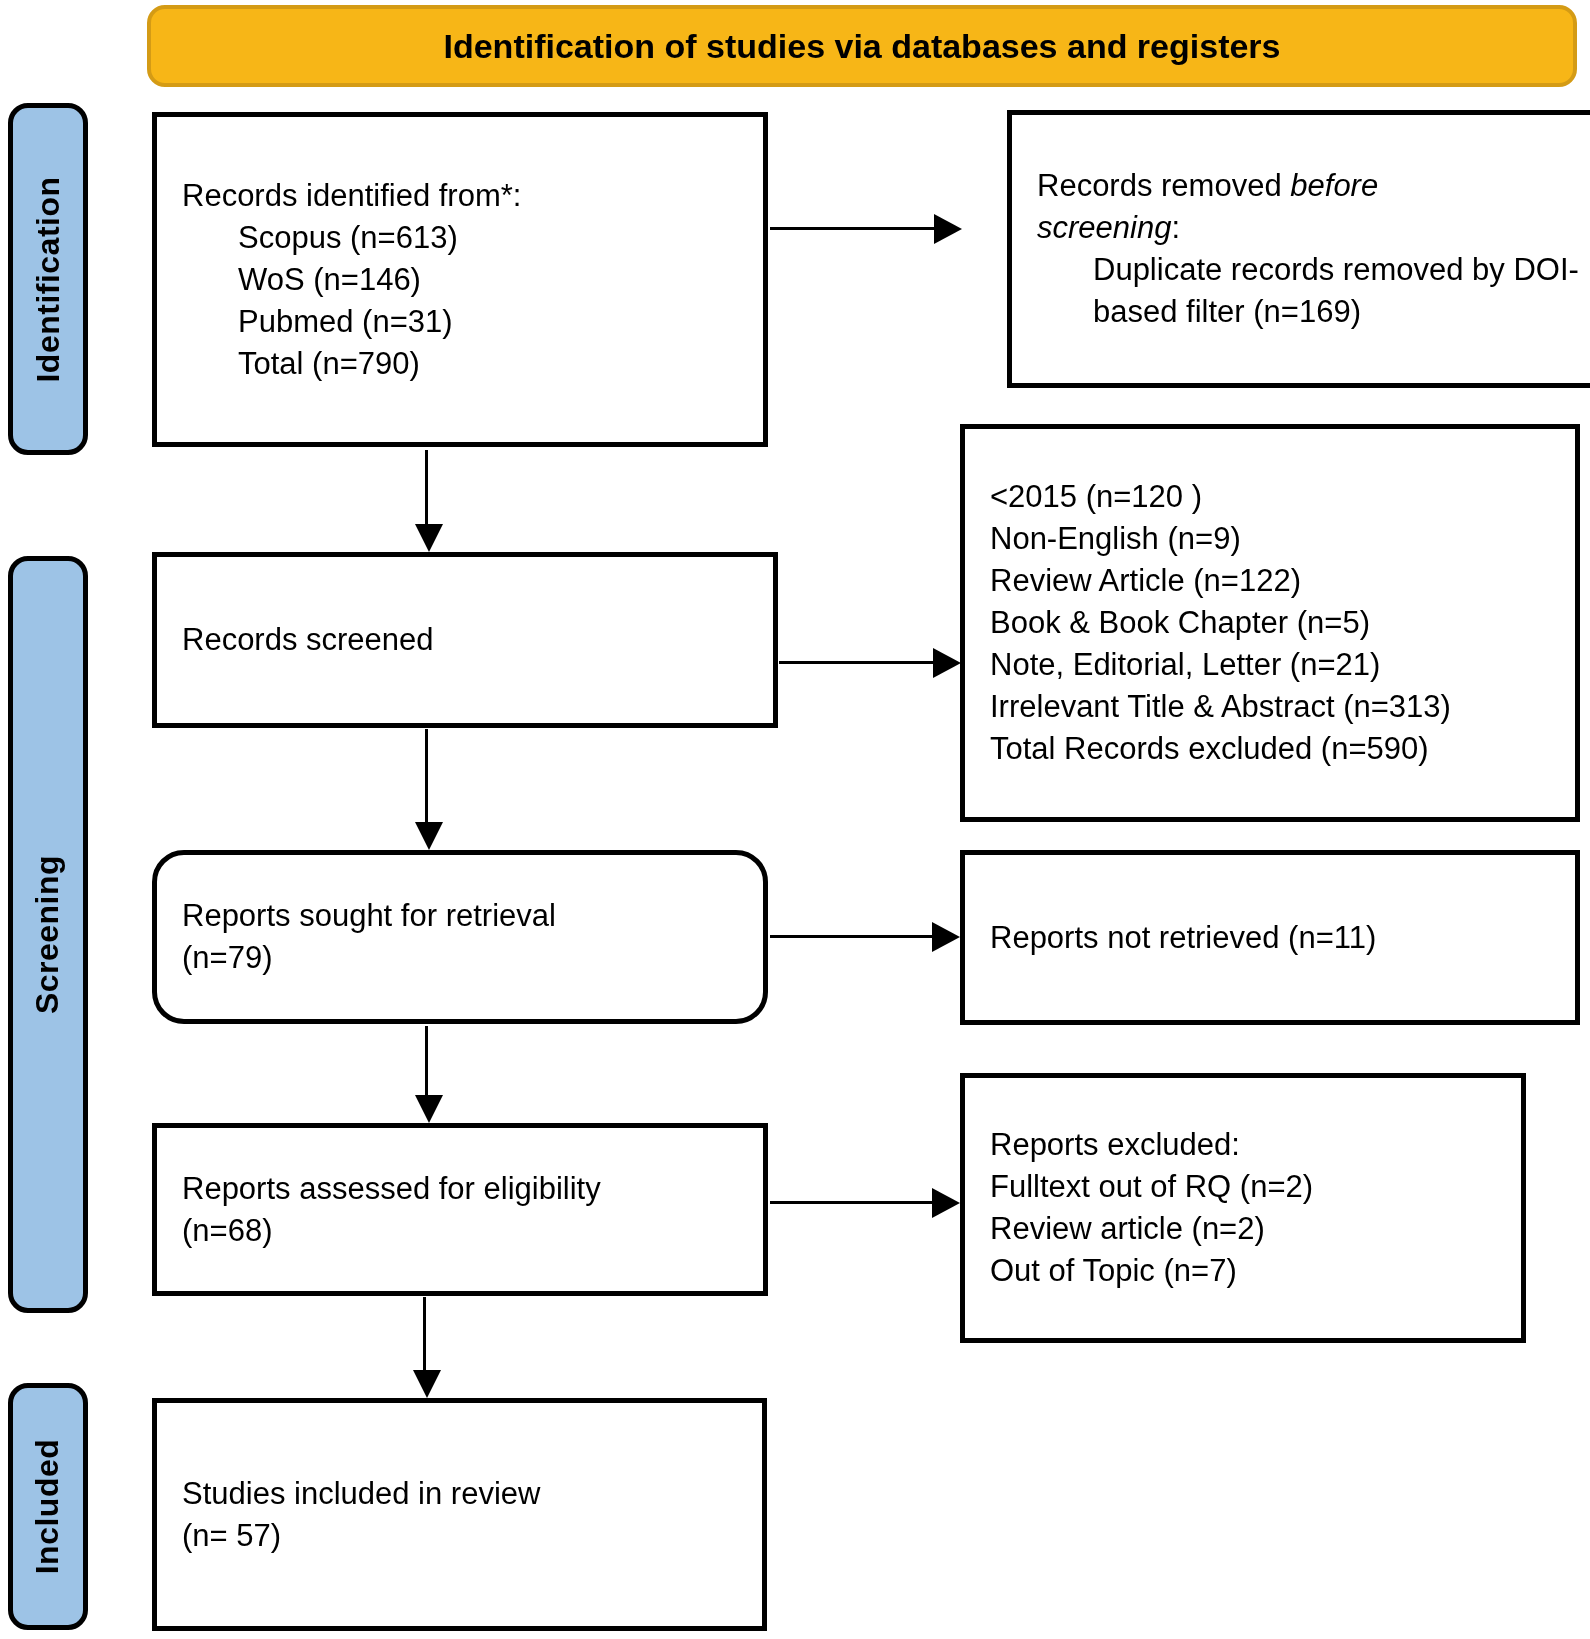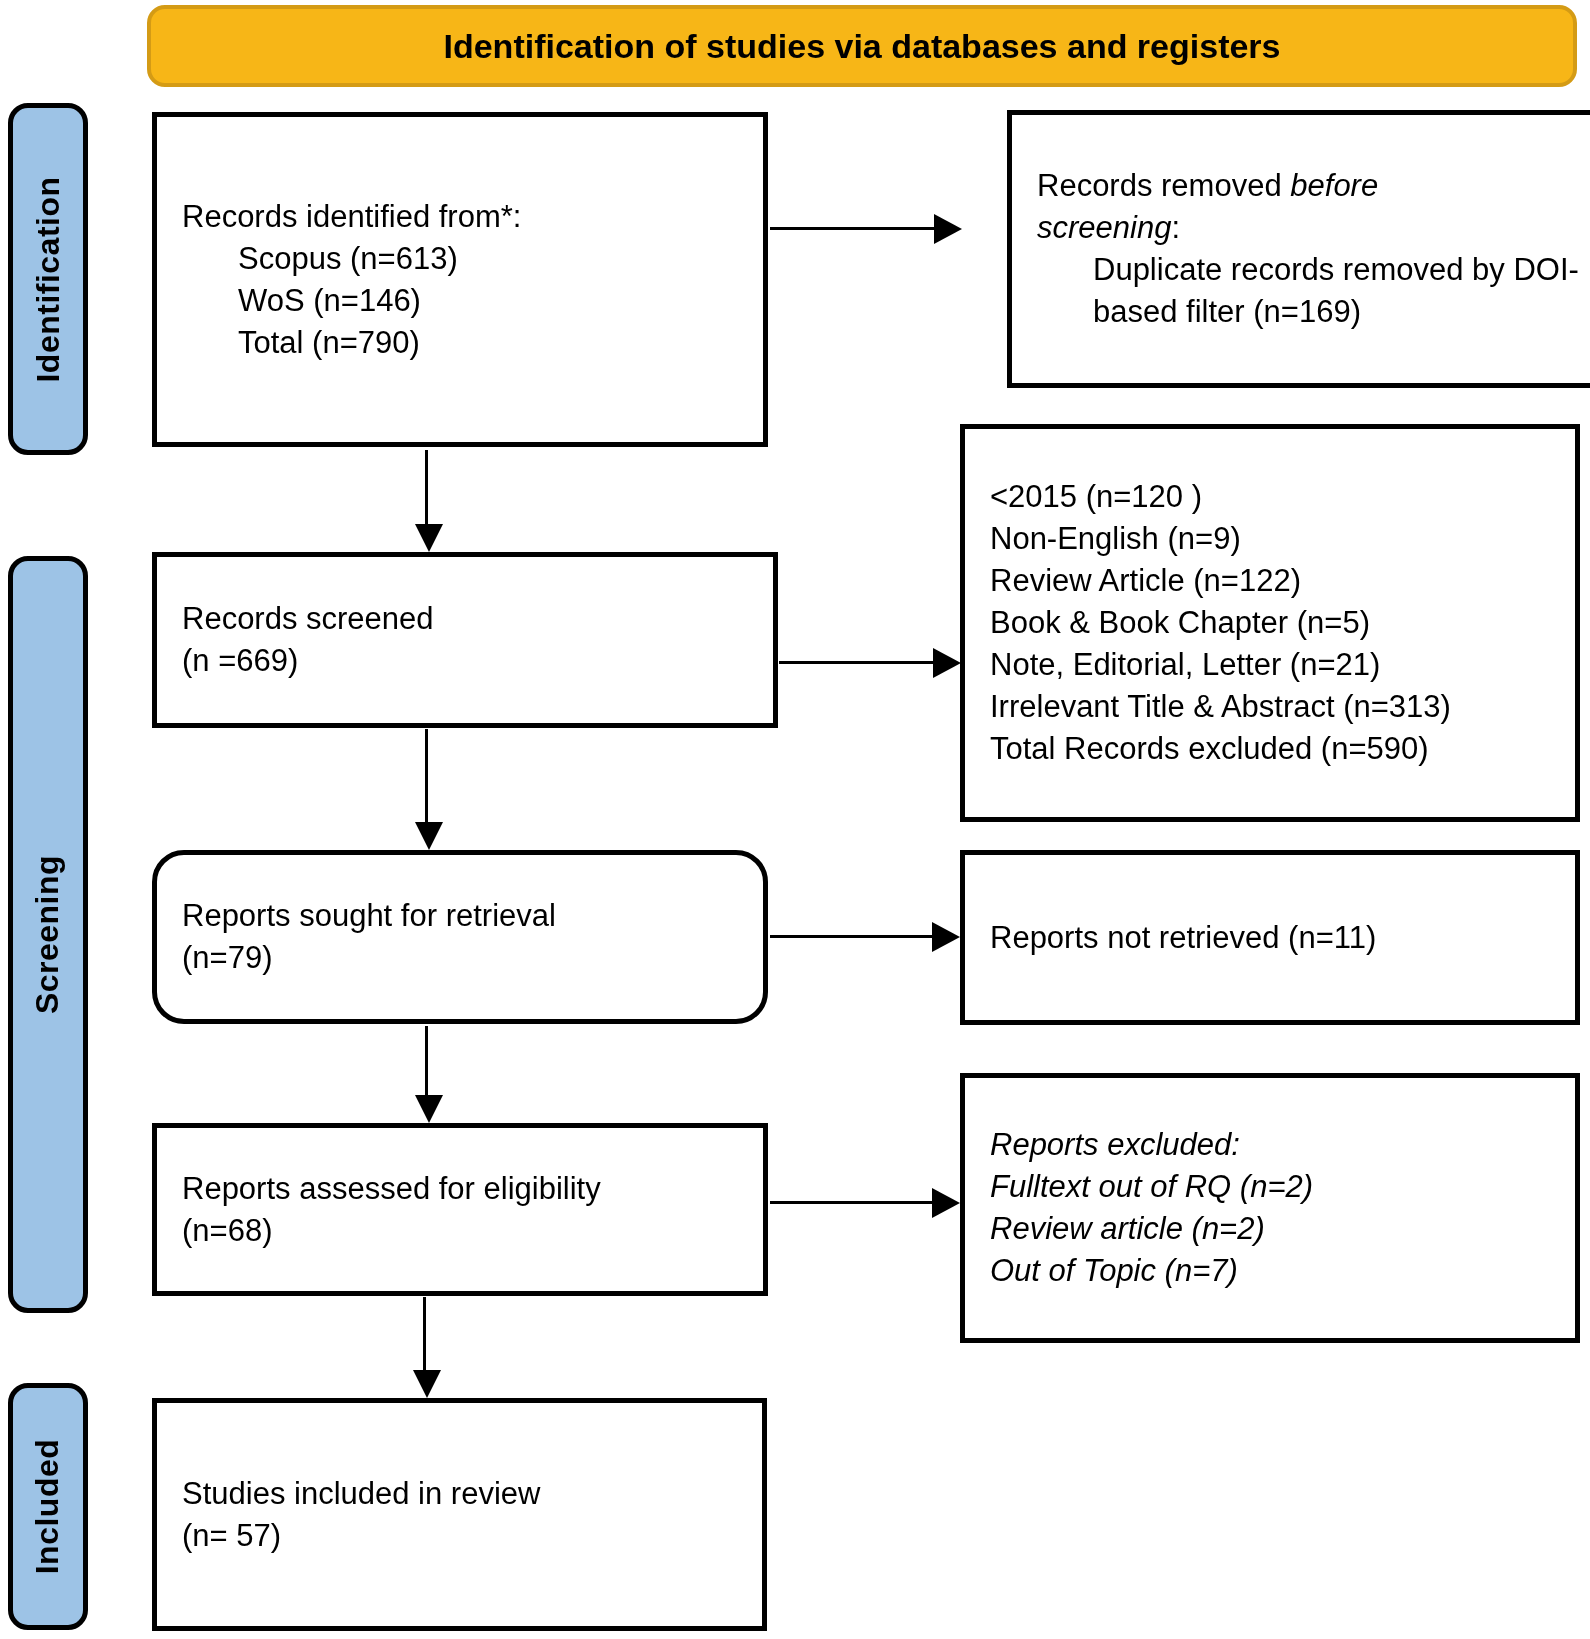--- a/index.html
+++ b/index.html
@@ -42,21 +42,21 @@
   .em{font-style:italic;}
 
   #box-records-identified{left:152px;top:112px;width:616px;height:335px;}
   #box-records-screened{left:152px;top:552px;width:626px;height:176px;}
   #box-reports-sought{left:152px;top:850px;width:616px;height:174px;border-radius:32px;}
   #box-reports-assessed{left:152px;top:1123px;width:616px;height:173px;}
   #box-studies-included{left:152px;top:1398px;width:615px;height:233px;}
   #box-records-removed{left:963px;top:110px;width:617px;height:278px;margin-left:44px;}
   #box-records-excluded{left:960px;top:424px;width:620px;height:398px;}
   #box-reports-not-retrieved{left:960px;top:850px;width:620px;height:175px;}
-  #box-reports-excluded{left:960px;top:1073px;width:620px;height:270px;font-style:italic;}
+  #box-reports-excluded{left:960px;top:1073px;width:566px;height:270px;}
 
   .arrow-h{position:absolute;height:0;border-top:3px solid #000;}
   .arrow-h::after{
     content:"";position:absolute;right:-28px;top:-16px;
     border-left:28px solid #000;border-top:15px solid transparent;border-bottom:15px solid transparent;
   }
   .arrow-v{position:absolute;width:0;border-left:3px solid #000;}
   .arrow-v::after{
     content:"";position:absolute;bottom:-28px;left:-13px;
     border-top:28px solid #000;border-left:14px solid transparent;border-right:14px solid transparent;
@@ -86,31 +86,31 @@
     <span class="vtext">Screening</span>
   </div>
   <div class="stage stage-included">
     <span class="vtext">Included</span>
   </div>
 
   <div class="box" id="box-records-identified">
     <div>Records identified from*:</div>
     <div class="indent">Scopus (n=613)</div>
     <div class="indent">WoS (n=146)</div>
+    <div class="indent">Pubmed (n=31)</div>
     <div class="indent">Total (n=790)</div>
   </div>
 
   <div class="box" id="box-records-removed">
     <div class="wrap-title"><span>Records removed </span><span class="em">before screening</span><span>:</span></div>
     <div class="indent wrap-item">Duplicate records removed by DOI-based filter (n=169)</div>
   </div>
 
   <div class="box" id="box-records-screened">
     <div>Records screened</div>
-    <div>(n =669)</div>
   </div>
 
   <div class="box" id="box-records-excluded">
     <div>&lt;2015 (n=120 )</div>
     <div>Non-English (n=9)</div>
     <div>Review Article (n=122)</div>
     <div>Book &amp; Book Chapter (n=5)</div>
     <div>Note, Editorial, Letter (n=21)</div>
     <div class="wrap-narrow">Irrelevant Title &amp; Abstract (n=313)</div>
     <div>Total Records excluded (n=590)</div>

